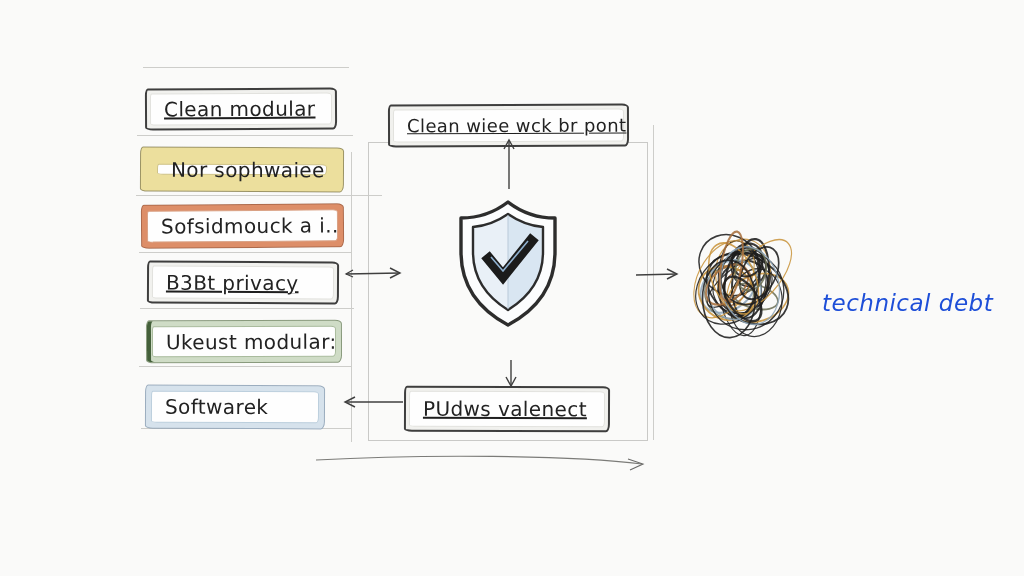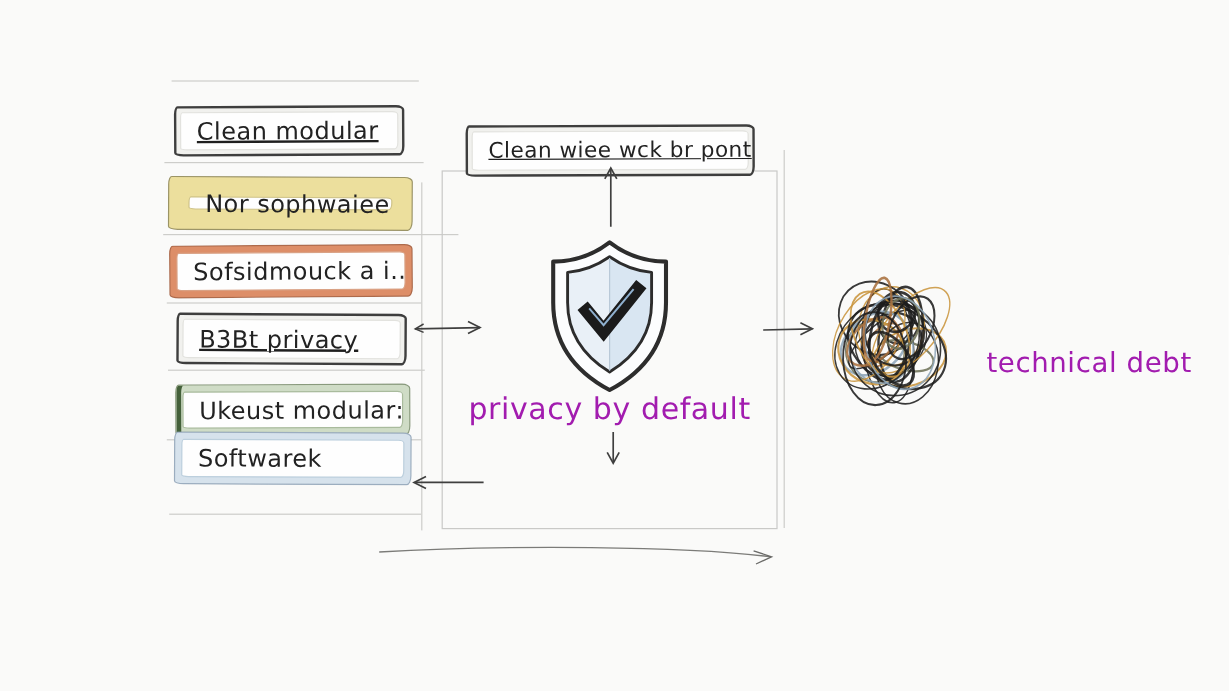--- a/index.html
+++ b/index.html
@@ -25,21 +25,21 @@
   .v-orange .inner{border:1px solid #d9a184;}
   .v-green{background:#cfdcc6;border:1px solid rgba(80,100,65,.55);padding:5px;box-shadow:inset 4px 0 0 #44603a;}
   .v-green .inner{border:1px solid #a9bb9d;}
   .v-blue{background:#d6e2ec;border:1px solid rgba(95,120,145,.5);padding:5px;}
   .v-blue .inner{border:1px solid #bccfdd;}
   
   .gl{position:absolute;background:#cdcdca;height:1px;}
   .glv{position:absolute;background:#cdcdca;width:1px;}
   .frame{position:absolute;border:1px solid #c9c9c7;background:transparent;}
   
-  .caption{position:absolute;color:#a21caf;white-space:nowrap;}
+  .caption{position:absolute;color:#1d4ed8;white-space:nowrap;font-style:italic;}
   .cap-privacy{left:368px;top:326px;width:280px;text-align:center;font-size:25px;letter-spacing:.5px;}
   .cap-debt{left:822px;top:290px;font-size:23px;letter-spacing:.5px;}
   svg{position:absolute;display:block;}
 </style>
 </head>
 <body>
 
 <div class="canvas">
 
   <div class="gl" style="left:143px;top:67px;width:206px;"></div>
@@ -72,32 +72,37 @@
   <div class="box v-plain" style="left:147px;top:261px;width:192px;height:43px;transform:rotate(0.3deg);">
     <div class="inner">
       <span class="lbl">B3Bt privacy</span>
     </div>
   </div>
   <div class="box v-green" style="left:146px;top:320px;width:196px;height:43px;transform:rotate(-0.2deg);">
     <div class="inner">
       <span class="lbl">Ukeust modular:</span>
     </div>
   </div>
-  <div class="box v-blue" style="left:145px;top:360px;width:198px;height:44px;transform:rotate(0.25deg);">
+  <div class="box v-blue" style="left:145px;top:385px;width:180px;height:44px;transform:rotate(0.25deg);">
     <div class="inner">
       <span class="lbl">Softwarek</span>
     </div>
   </div>
 
   <div class="box v-plain" style="left:388px;top:104px;width:241px;height:43px;transform:rotate(-0.2deg);">
     <div class="inner">
       <span class="lbl" style="font-size:18px;">Clean wiee wck br pont</span>
     </div>
   </div>
 
+  <div class="box v-plain" style="left:404px;top:386px;width:206px;height:46px;transform:rotate(0.2deg);">
+    <div class="inner">
+      <span class="lbl">PUdws valenect</span>
+    </div>
+  </div>
 
   <svg style="left:448px;top:197px;" width="120" height="132" viewBox="0 0 120 132">
     <path d="M60 5 C 47 15 30 21 13 21 L13 55 C13 89 30 112 60 128 C 90 112 107 89 107 55 L107 21 C 90 21 73 15 60 5 Z" fill="#fcfdfe" stroke="#2d2d2d" stroke-width="3.4" stroke-linejoin="round"></path>
     <path d="M60 17 C 50 24 37 29 25 30 L25 55 C25 82 39 100 60 113 L60 17 Z" fill="#e9f0f7"></path>
     <path d="M60 17 C 70 24 83 29 95 30 L95 55 C95 82 81 100 60 113 L60 17 Z" fill="#d9e6f2"></path>
     <path d="M60 17 C 50 24 37 29 25 30 L25 55 C25 82 39 100 60 113 C 81 100 95 82 95 55 L95 30 C 83 29 70 24 60 17 Z" fill="none" stroke="#2d2d2d" stroke-width="2.4" stroke-linejoin="round"></path>
     <path d="M60 18 L60 112" stroke="#b9c9d8" stroke-width="1"></path>
     <path d="M41 62 L55 79 L83 44" fill="none" stroke="#1b1b1b" stroke-width="11" stroke-linecap="square"></path>
     <path d="M43 60 L55 74 L80 44" fill="none" stroke="#8fb0cf" stroke-width="1.6"></path>
   </svg>
@@ -157,16 +162,15 @@
       <ellipse cx="100.9" cy="72.2" rx="30.9" ry="19.8" transform="rotate(123 100.9 72.2)" fill="none" stroke="#1e1e1e" stroke-width="2.03" opacity="0.88"></ellipse>
       <ellipse cx="86.3" cy="58.1" rx="19.0" ry="17.3" transform="rotate(147 86.3 58.1)" fill="none" stroke="#1e1e1e" stroke-width="2.36" opacity="0.88"></ellipse>
       <ellipse cx="66.5" cy="88.3" rx="45.4" ry="35.6" transform="rotate(146 66.5 88.3)" fill="none" stroke="#1e1e1e" stroke-width="1.42" opacity="0.88"></ellipse>
       <ellipse cx="90.7" cy="68.4" rx="18.3" ry="23.0" transform="rotate(17 90.7 68.4)" fill="none" stroke="#6e7258" stroke-width="2.13" opacity="0.88"></ellipse>
       <ellipse cx="89.7" cy="85.7" rx="42.7" ry="34.6" transform="rotate(69 89.7 85.7)" fill="none" stroke="#8fa6b8" stroke-width="1.59" opacity="0.88"></ellipse>
       <ellipse cx="67.0" cy="64.7" rx="37.8" ry="12.3" transform="rotate(101 67.0 64.7)" fill="none" stroke="#a8713f" stroke-width="2.43" opacity="0.88"></ellipse>
       <ellipse cx="80.9" cy="100.1" rx="16.1" ry="28.9" transform="rotate(138 80.9 100.1)" fill="none" stroke="#1e1e1e" stroke-width="2.58" opacity="0.88"></ellipse>
       <ellipse cx="64.1" cy="100.0" rx="31.9" ry="41.7" transform="rotate(178 64.1 100.0)" fill="none" stroke="#1e1e1e" stroke-width="1.90" opacity="0.88"></ellipse>
     </svg>
 
-  <div class="caption cap-privacy">privacy by default</div>
   <div class="caption cap-debt">technical debt</div>
 
 </div>
 
 </body></html>

